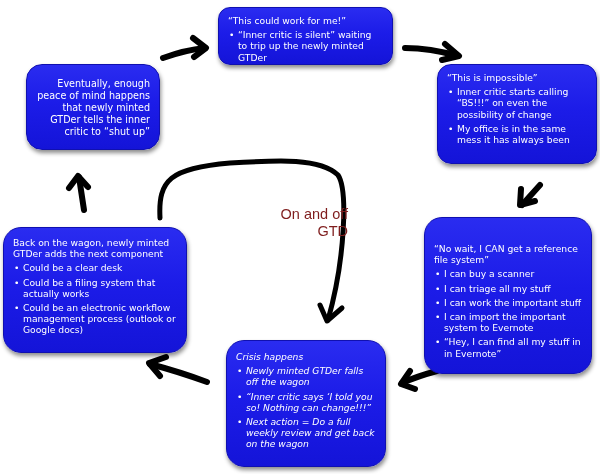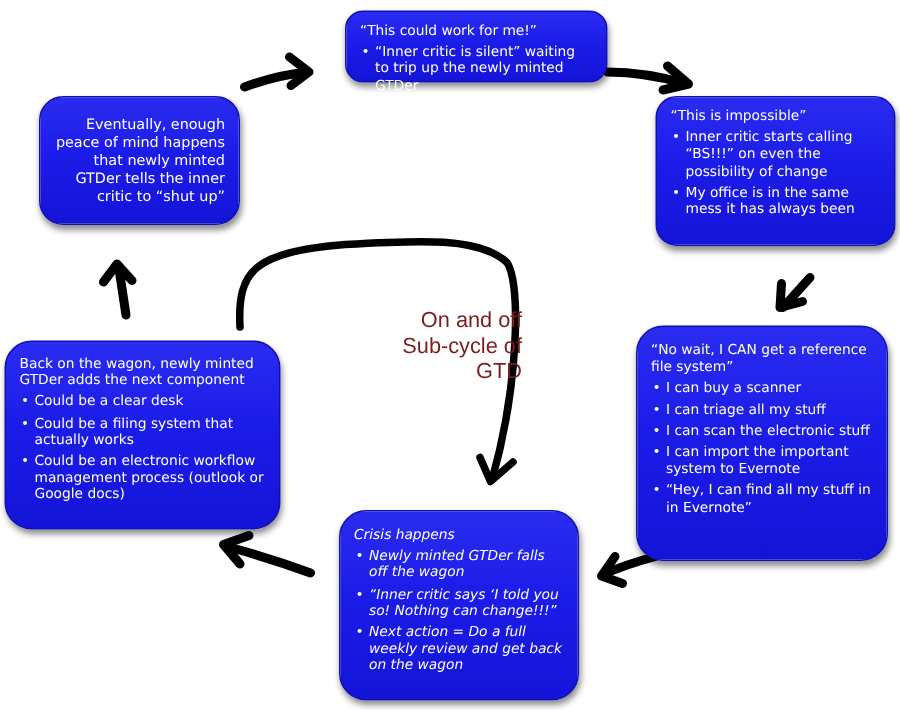--- a/index.html
+++ b/index.html
@@ -13,21 +13,21 @@
     color:#ffffff;
     font-size:9.2px; line-height:11.2px;
     padding:7px 9px 6px 9px;
     box-shadow:1px 3px 4px rgba(0,0,0,0.45);
   }
   .box .head { margin:0 0 3px 0; }
   .box ul { list-style:none; margin:0; padding:0; }
   .box li { position:relative; padding-left:10px; margin:0 0 3px 0; }
   .box li::before { content:"\2022"; position:absolute; left:1px; top:0; }
   .box.center { text-align:right; display:flex; align-items:center; justify-content:center; }
-  #b1 { left:230px; top:7px;   width:175px; height:48px; border-radius:12px; }
+  #b1 { left:218px; top:7px;   width:175px; height:58px; border-radius:12px; }
   #b2 { left:437px; top:64px;  width:160px; height:100px; }
   #b3 { left:424px; top:217px; width:168px; height:157px; border-radius:18px; }
   #b4 { left:226px; top:340px; width:160px; height:127px; border-radius:18px; }
   #b5 { left:3px;   top:227px; width:184px; height:126px; border-radius:18px; }
   #b6 { left:26px;  top:64px;  width:134px; height:86px;  border-radius:16px; font-size:9.6px; line-height:12px; }
   #b6 .head { margin:0; }
   .subcycle {
     position:absolute; left:218px; top:206px; width:130px;
     text-align:right; font-size:14.5px; line-height:17px; color:#7f1d1d;
     font-family:Liberation Sans, sans-serif;
@@ -84,26 +84,26 @@
 </div>
 
 <div class="box" id="b2">
   <div class="head">“This is impossible”</div>
   <ul>
     <li>Inner critic starts calling “BS!!!” on even the possibility of change</li>
     <li>My office is in the same mess it has always been</li>
   </ul>
 </div>
 
-<div class="box" id="b3" style="padding-top:10px;">
+<div class="box" id="b3" style="padding-top:25px;">
   <div class="head">“No wait, I CAN get a reference file system”</div>
   <ul>
     <li>I can buy a scanner</li>
     <li>I can triage all my stuff</li>
-    <li>I can scan the electronic stuff</li>
+    <li>I can work the important stuff</li>
     <li>I can import the important system to Evernote</li>
     <li>“Hey, I can find all my stuff in in Evernote”</li>
   </ul>
 </div>
 
 <div class="box" id="b4" style="padding-top:10px;font-style:italic;">
   <div class="head">Crisis happens</div>
   <ul>
     <li>Newly minted GTDer falls off the wagon</li>
     <li>“Inner critic says ‘I told you so!  Nothing can change!!!”</li>
@@ -119,15 +119,14 @@
     <li>Could be an electronic workflow management process (outlook or Google docs)</li>
   </ul>
 </div>
 
 <div class="box center" id="b6">
   <div class="head">Eventually, enough peace of mind happens that newly minted GTDer tells the inner critic to “shut up”</div>
 </div>
 
 <div class="subcycle">
   <div>On and off</div>
-  <div>Sub-cycle of</div>
   <div>GTD</div>
 </div>
 
 </body></html>

